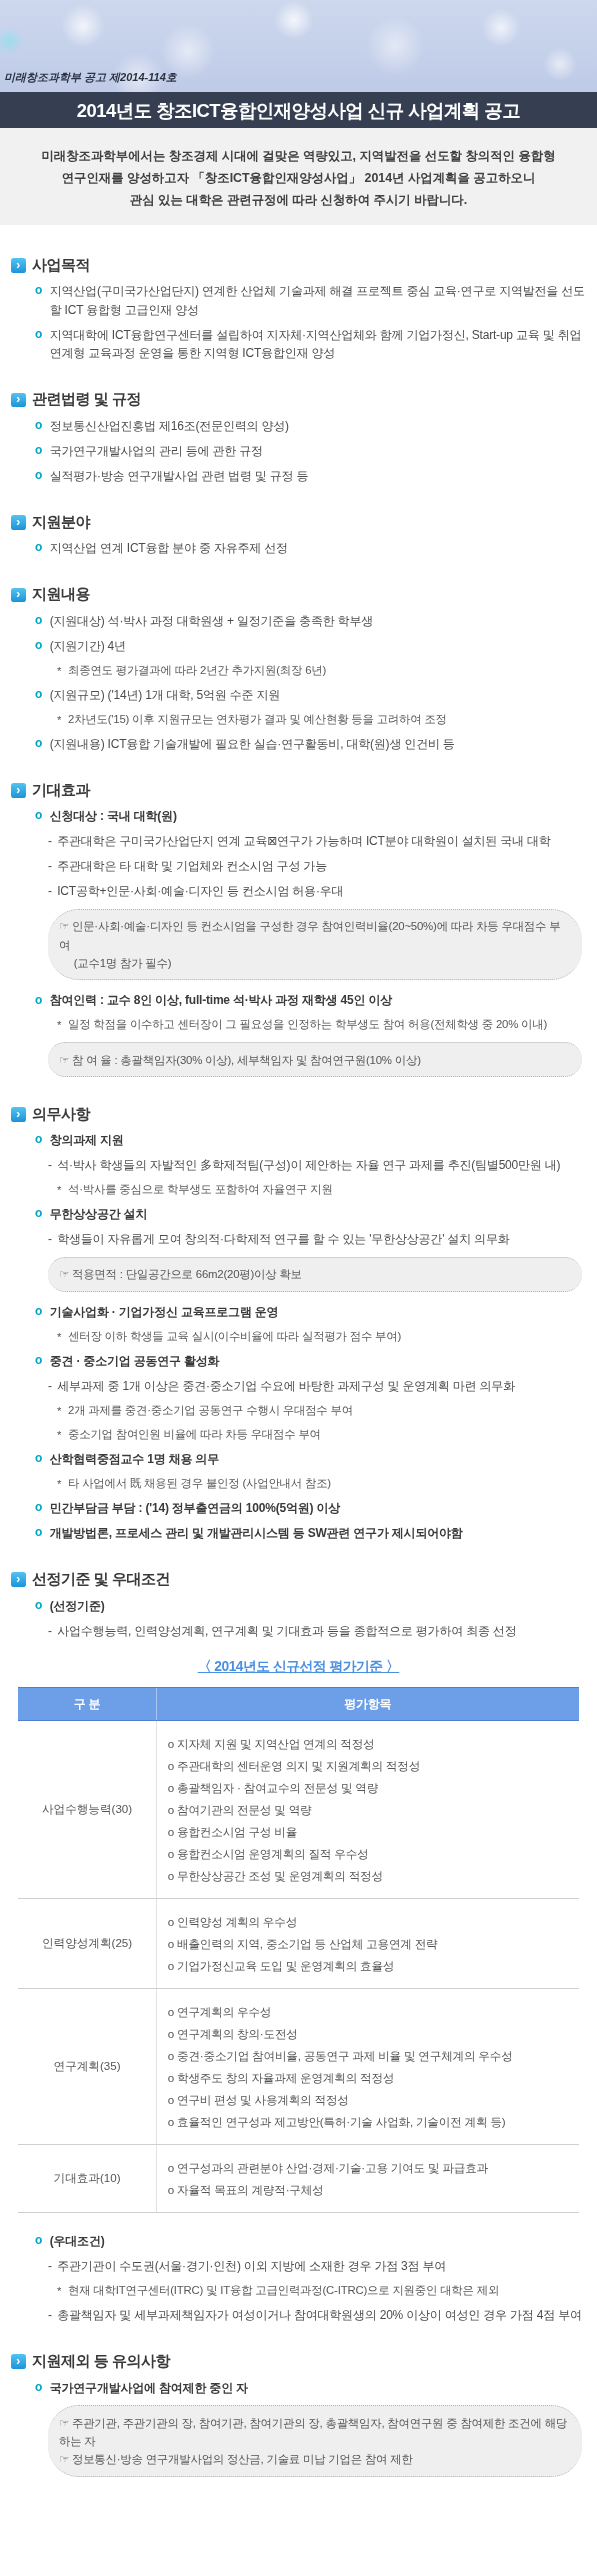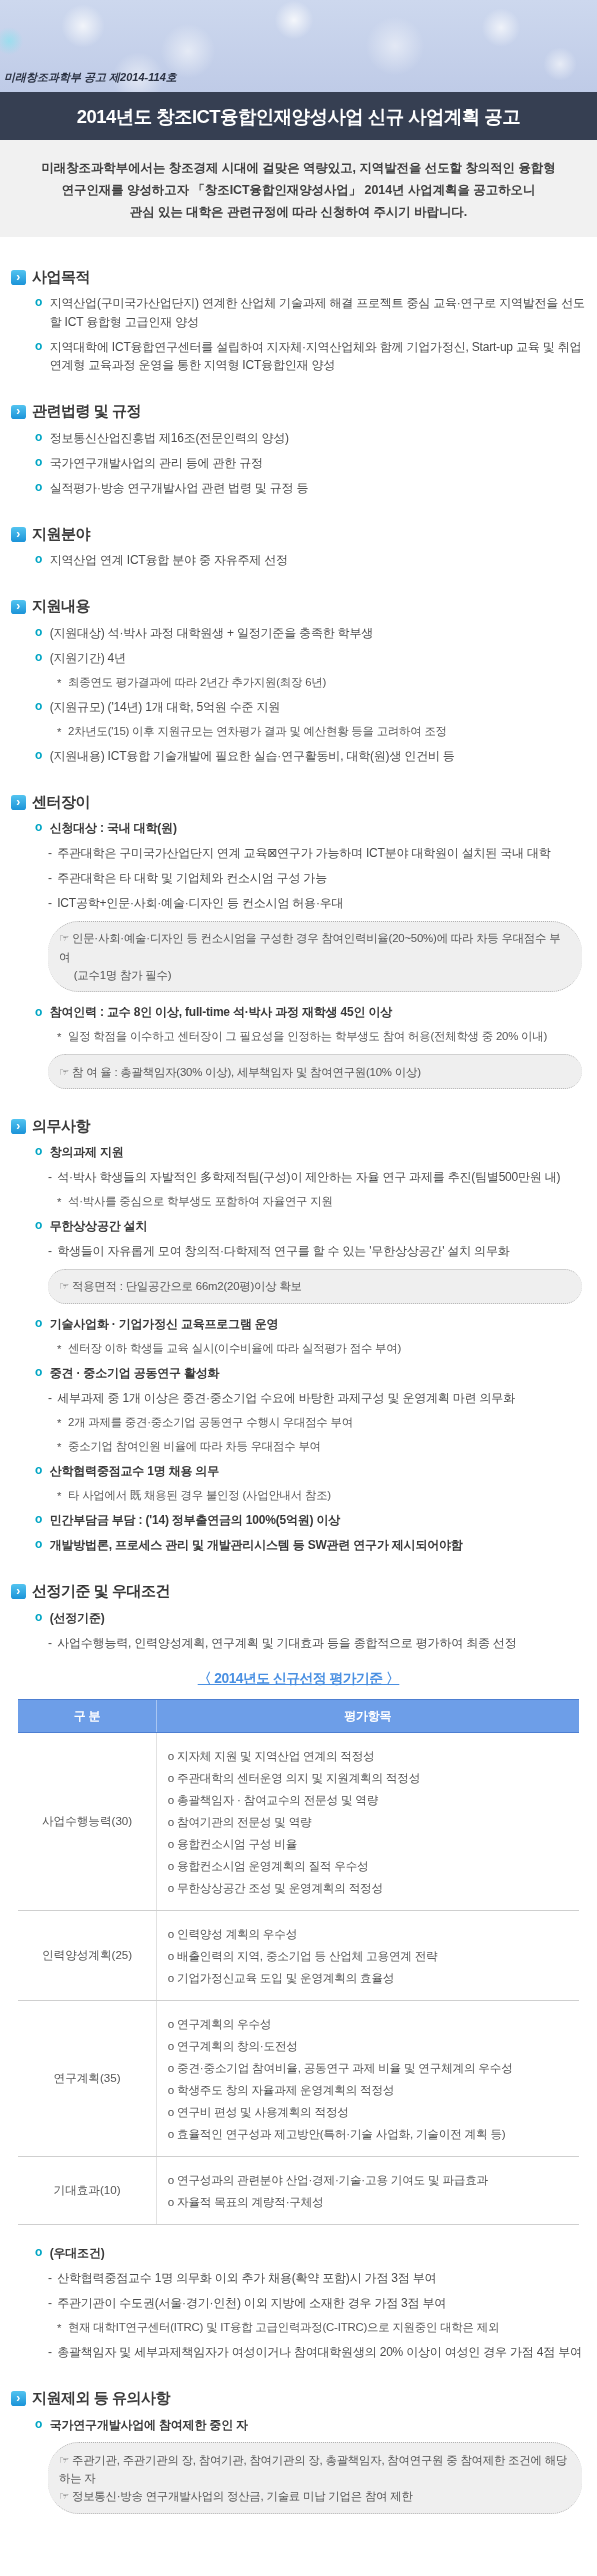--- a/index.html
+++ b/index.html
@@ -21,21 +21,21 @@
       radial-gradient(circle 24px at 560px 64px, rgba(255,255,255,.6), rgba(255,255,255,0) 70%),
       radial-gradient(circle 20px at 9.2px 41px, rgba(120,230,240,.55), rgba(255,255,255,0) 70%),
       radial-gradient(circle 37px at 138px 78px, rgba(255,255,255,.55), rgba(255,255,255,0) 70%),
       linear-gradient(180deg,#cdd8ee 0%,#bfcbe7 100%);
   }
   .notice-no{
     position:absolute; left:4px; bottom:7.3px;
     font-size:11px; font-weight:bold; color:#2b3243;font-style:italic;
   }
   .title-bar{
-    height:48px; background:#363f52; display:flex; align-items:center; justify-content:center;
+    height:36px; background:#363f52; display:flex; align-items:center; justify-content:center;
   }
   .title-bar .t{ color:#ffffff; font-size:18.4px; font-weight:bold; letter-spacing:-0.5px; }
   
   .intro{ background:#f1f1f1; padding:18.4px 22px 13px; }
   .intro .ln{ text-align:center; font-size:12.4px; font-weight:bold; color:#404040; line-height:1.75; }
   .intro .sign{ text-align:right; font-size:11.5px; font-weight:bold; color:#3d3d3d; line-height:1.6; padding-right:13px; margin-top:7.3px; }
   
   .content{ padding:3.7px 11px 0; }
   .section{ margin-top:27.6px; }
   .sec-head{ display:flex; align-items:center; margin-bottom:7.3px; }
@@ -126,21 +126,21 @@
     <div class="item bullet">(지원기간) 4년</div>
     <div class="item star">최종연도 평가결과에 따라 2년간 추가지원(최장 6년)</div>
     <div class="item bullet">(지원규모) ('14년) 1개 대학, 5억원 수준 지원</div>
     <div class="item star">2차년도('15) 이후 지원규모는 연차평가 결과 및 예산현황 등을 고려하여 조정</div>
     <div class="item bullet">(지원내용) ICT융합 기술개발에 필요한 실습·연구활동비, 대학(원)생 인건비 등</div>
   </div>
 
   <div class="section">
     <div class="sec-head">
       <span class="sec-icon"></span>
-      <span class="sec-title">센터장이</span>
+      <span class="sec-title">기대효과</span>
     </div>
     <div class="item bullet strong">신청대상 : 국내 대학(원)</div>
     <div class="item dash">주관대학은 구미국가산업단지 연계 교육⊠연구가 가능하며 ICT분야 대학원이 설치된 국내 대학</div>
     <div class="item dash">주관대학은 타 대학 및 기업체와 컨소시엄 구성 가능</div>
     <div class="item dash">ICT공학+인문·사회·예술·디자인 등 컨소시엄 허용·우대</div>
     <div class="note">
       <div>☞ 인문·사회·예술·디자인 등 컨소시엄을 구성한 경우 참여인력비율(20~50%)에 따라 차등 우대점수 부여</div>
       <div class="ind">(교수1명 참가 필수)</div>
     </div>
     <div class="item bullet strong">참여인력 : 교수 8인 이상, full-time 석·박사 과정 재학생 45인 이상</div>
@@ -228,21 +228,20 @@
           <td>
             <div class="cell-ln">o 연구성과의 관련분야 산업·경제·기술·고용 기여도 및 파급효과</div>
             <div class="cell-ln">o 자율적 목표의 계량적·구체성</div>
           </td>
         </tr>
       </tbody>
     </table>
 
     <div style="height:13px"></div>
     <div class="item bullet strong">(우대조건)</div>
-    <div class="item dash">산학협력중점교수 1명 의무화 이외 추가 채용(확약 포함)시 가점 3점 부여</div>
     <div class="item dash">주관기관이 수도권(서울·경기·인천) 이외 지방에 소재한 경우 가점 3점 부여</div>
     <div class="item star">현재 대학IT연구센터(ITRC) 및 IT융합 고급인력과정(C-ITRC)으로 지원중인 대학은 제외</div>
     <div class="item dash">총괄책임자 및 세부과제책임자가 여성이거나 참여대학원생의 20% 이상이 여성인 경우 가점 4점 부여</div>
   </div>
 
   <div class="section">
     <div class="sec-head">
       <span class="sec-icon"></span>
       <span class="sec-title">지원제외 등 유의사항</span>
     </div>

